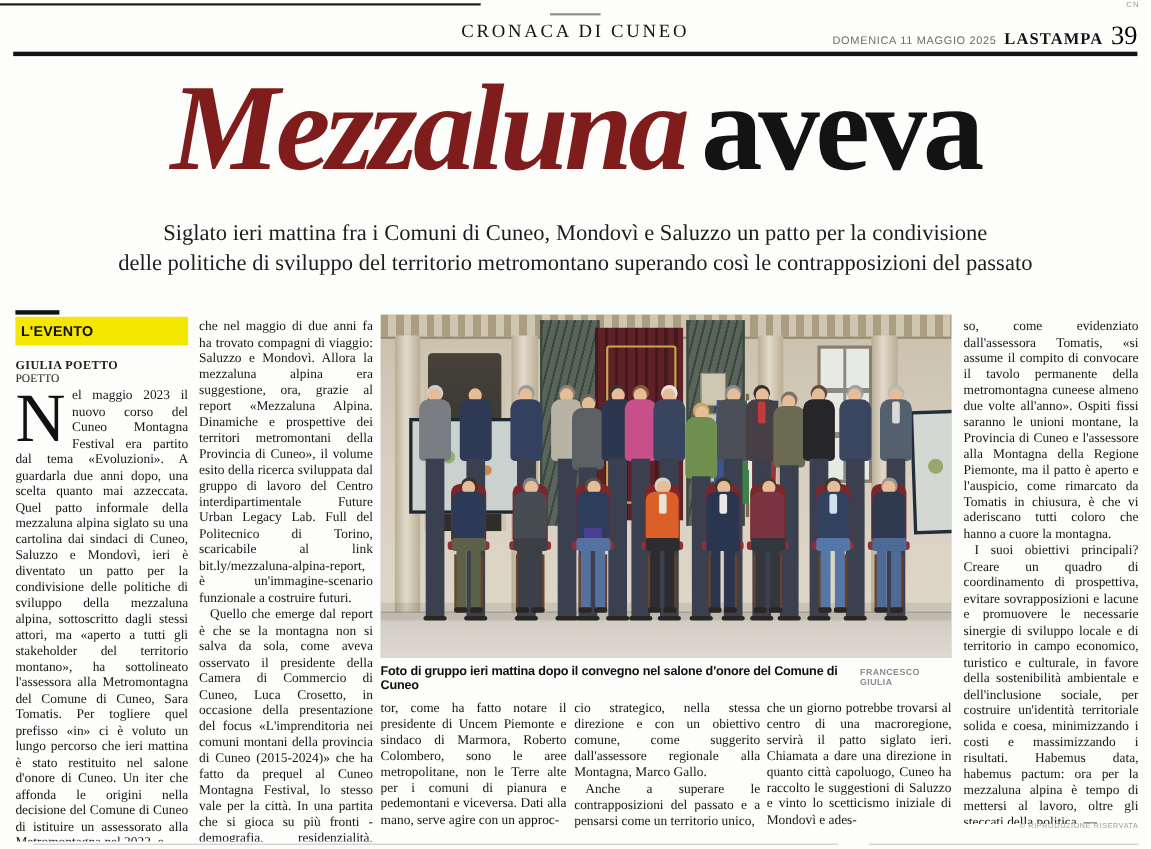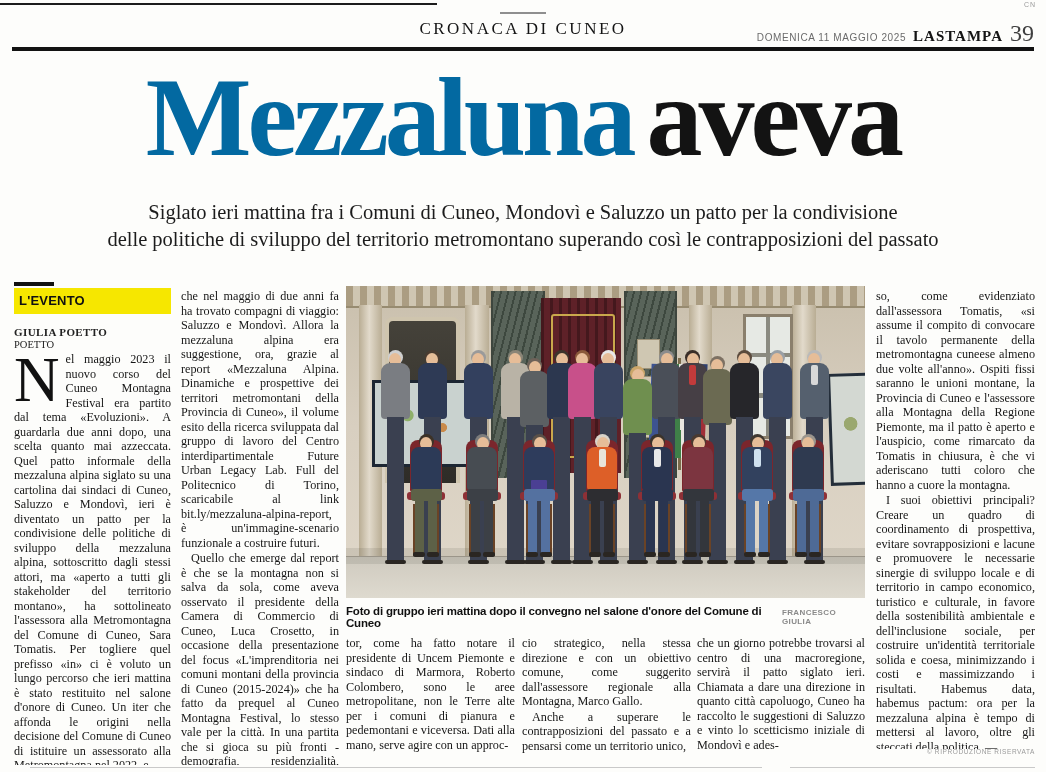--- a/index.html
+++ b/index.html
@@ -10,27 +10,27 @@
 
   
   .top-hairline{position:absolute;left:0;top:3px;width:437px;height:2px;background:#1c1c1c;}
   .corner-mark{position:absolute;right:10px;top:1px;font-size:7px;color:#9a9a9a;letter-spacing:1px;}
   .section-wrap{position:absolute;left:0;top:12px;width:100%;text-align:center;}
   .section-rule{display:block;margin:0 auto 5px auto;width:46px;height:2px;background:#8f8f8f;}
   .section-title{font-size:17px;letter-spacing:2.5px;color:#141414;}
   .issue-block{position:absolute;right:12px;top:20px;display:flex;align-items:baseline;gap:7px;}
   .issue-date{font-size:10px;color:#6b6b6b;letter-spacing:.6px;}
   .masthead{font-size:15px;font-weight:bold;letter-spacing:1px;color:#141414;}
-  .page-number{font-size:24px;color:#404040;}
+  .page-number{font-size:24px;color:#000000;}
   .thick-rule{position:absolute;left:12px;top:47px;width:1022px;height:4px;background:#121212;}
 
   
   .headline{position:absolute;left:0;top:56px;width:100%;text-align:center;
             font-weight:bold;font-size:112px;letter-spacing:-4px;line-height:1.1;white-space:nowrap;}
-  .headline .red{color:#0369a1;}
+  .headline .red{color:#7f1d1d;font-style:italic;}
   .headline .black{color:#131313;margin-left:14px;}
   .subtitle{position:absolute;left:18px;top:199px;width:1010px;text-align:center;
             font-size:20.5px;line-height:1.32;color:#1c1c1c;}
 
   
   .kicker-bar{position:absolute;left:14px;top:282px;width:40px;height:4px;background:#121212;}
   .kicker{position:absolute;left:14px;top:288px;width:157px;height:26px;background:#f6e700;}
   .kicker span{display:block;padding:5px 0 0 5px;font-size:13px;font-weight:bold;color:#111;letter-spacing:.2px;}
   .byline{position:absolute;left:14px;top:326px;line-height:1.15;}
   .byline .author{font-size:11px;font-weight:bold;letter-spacing:.4px;color:#222;}

